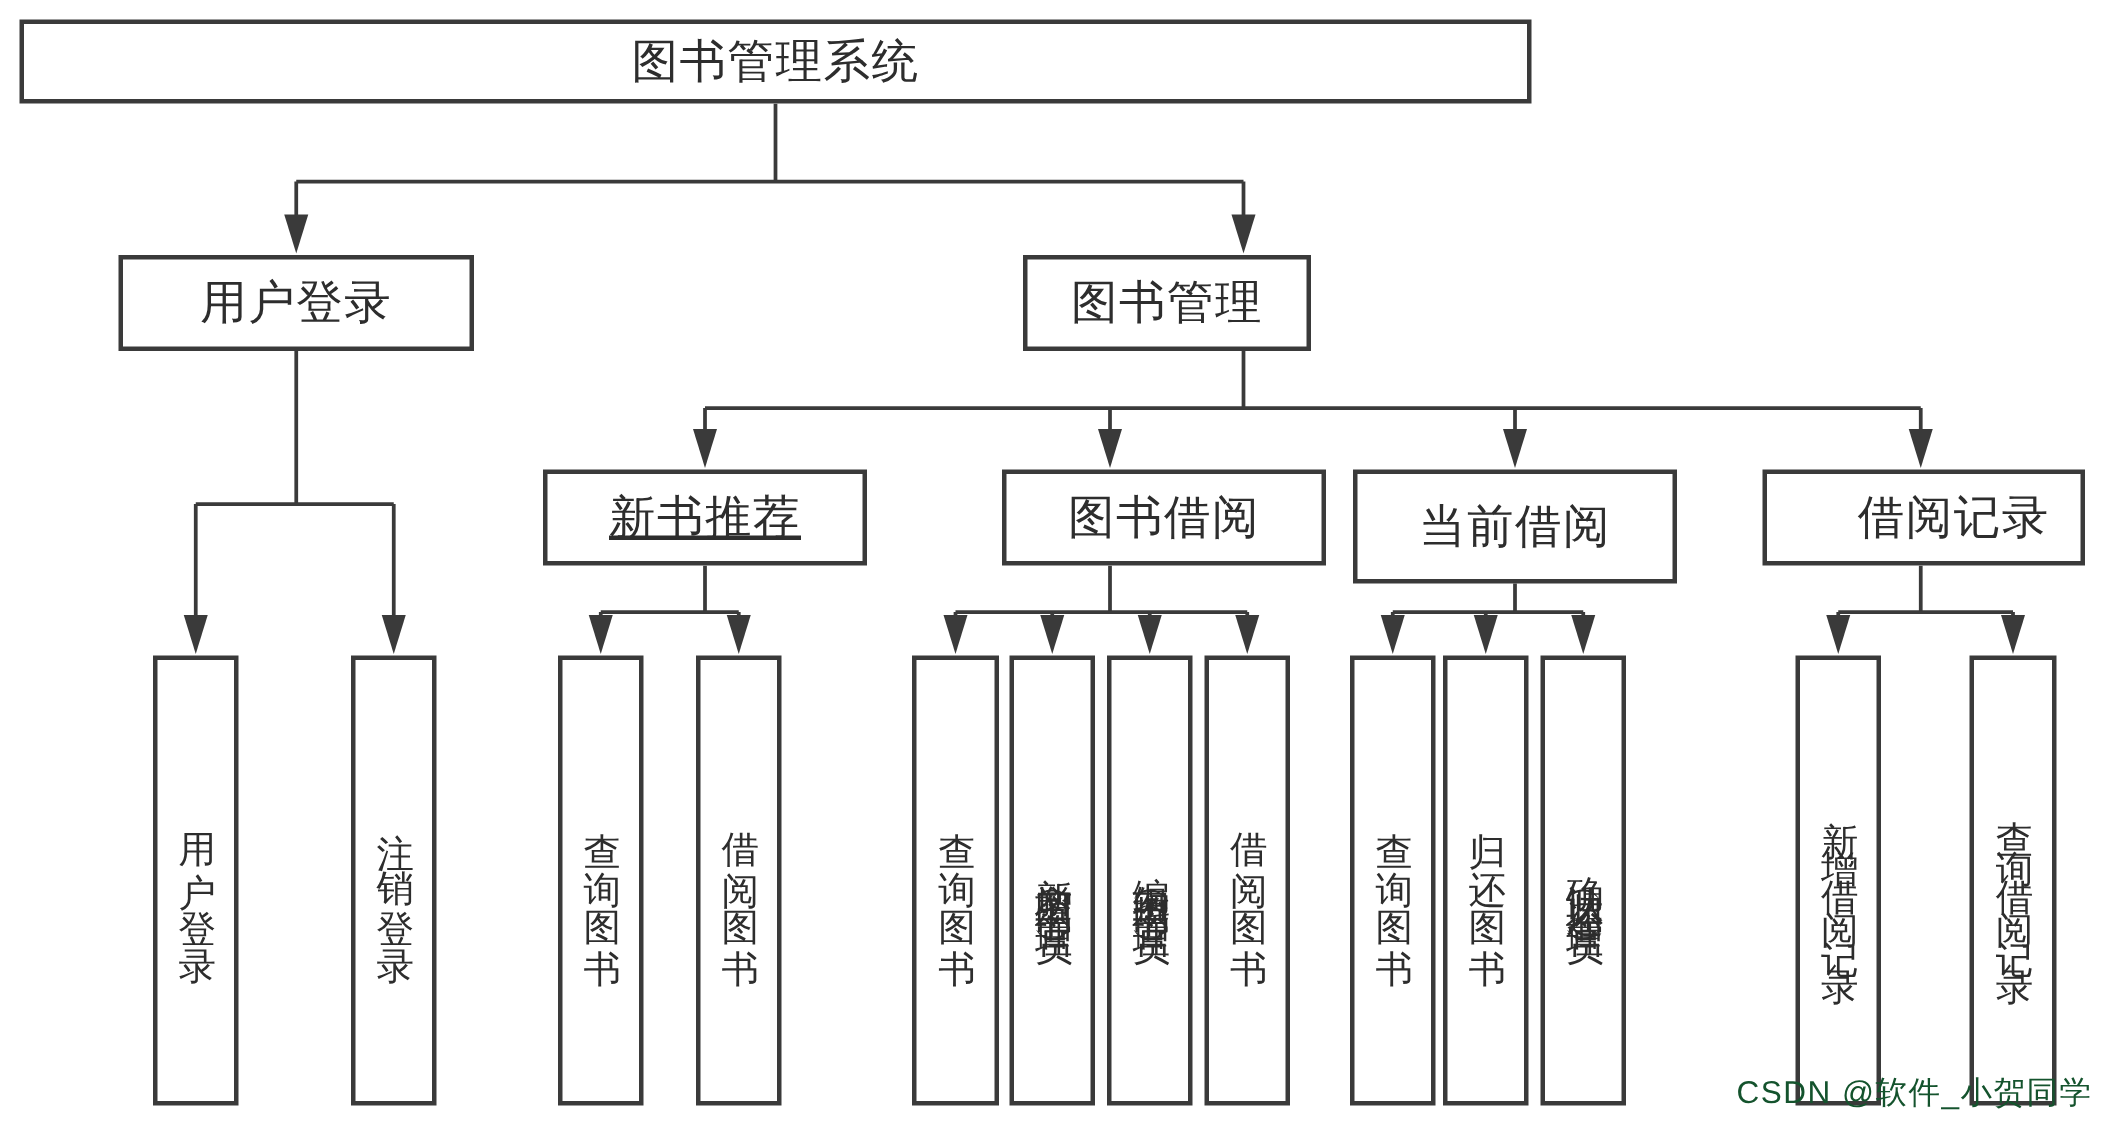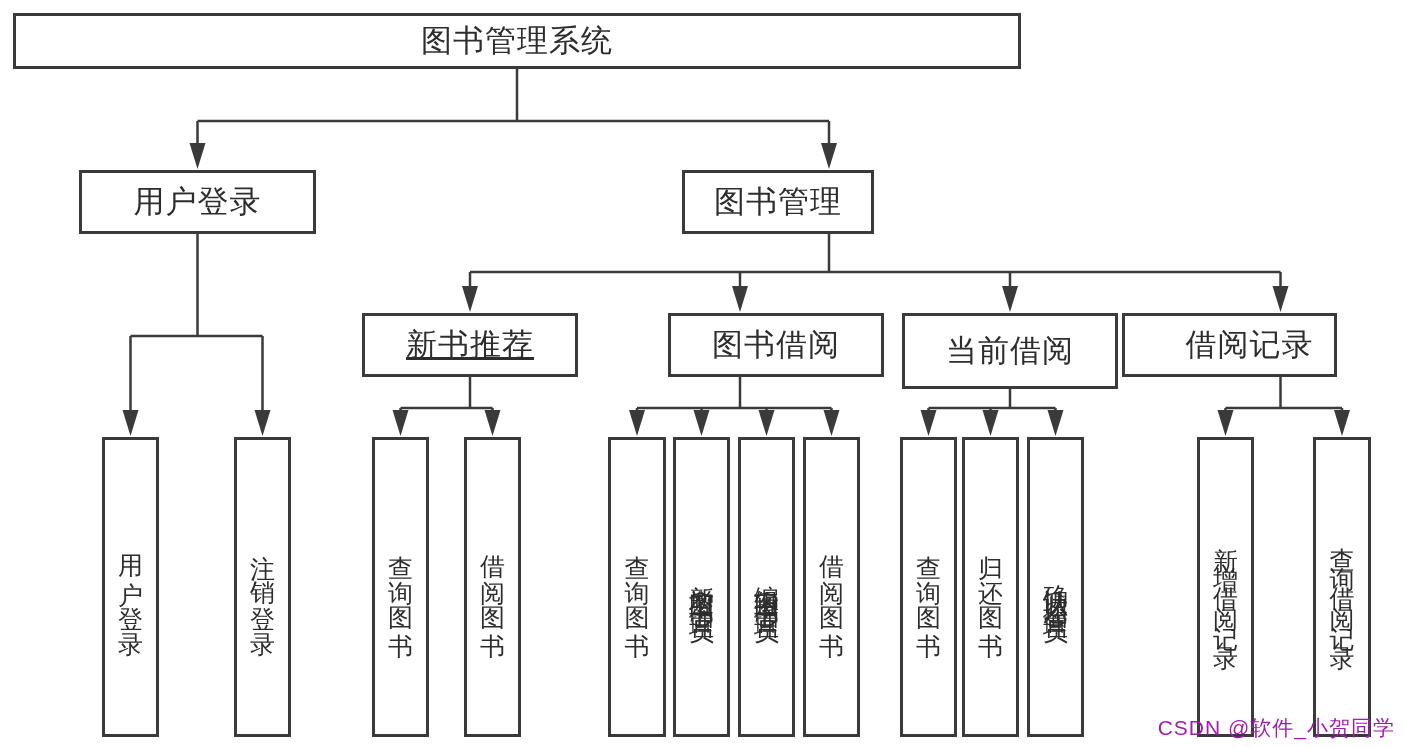--- a/index.html
+++ b/index.html
@@ -29,21 +29,21 @@
     writing-mode:vertical-lr;
     text-orientation:mixed;
     font-size:25px;
     line-height:1;
     white-space:nowrap;
   }
   #watermark{
     position:absolute;
     right:10px;bottom:5px;
     font-size:21px;
-    color:#a21caf;
+    color:#14532d;
     letter-spacing:1px;
     z-index:3;
     white-space:nowrap;
   }
 </style>
 </head>
 <body>
 
 <div id="canvas">
   <svg id="connectors" width="1405" height="747" viewBox="0 0 1405 747">
@@ -112,21 +112,21 @@
       </div>
       <div class="node h" style="left: 362px; top: 313px; width: 216px; height: 64px; text-decoration: underline;">
         <span>新书推荐</span>
       </div>
       <div class="node h" style="left: 668px; top: 313px; width: 216px; height: 64px;">
         <span>图书借阅</span>
       </div>
       <div class="node h" style="left: 902px; top: 313px; width: 216px; height: 76px;">
         <span>当前借阅</span>
       </div>
-      <div class="node h" style="left: 1122px; top: 313px; width: 215px; height: 64px; padding-left: 40px;">
+      <div class="node h" style="left: 1175px; top: 313px; width: 215px; height: 64px; padding-left: 40px;">
         <span>借阅记录</span>
       </div>
       <div class="node v" style="left: 102px; top: 437px; width: 57px; height: 300px;">
         <span style="letter-spacing: 26px;">用户登录</span>
       </div>
       <div class="node v" style="left: 234px; top: 437px; width: 57px; height: 300px;">
         <span style="letter-spacing: 26px;">注销登录</span>
       </div>
       <div class="node v" style="left: 372px; top: 437px; width: 57px; height: 300px;">
         <span style="letter-spacing: 26px;">查询图书</span>

